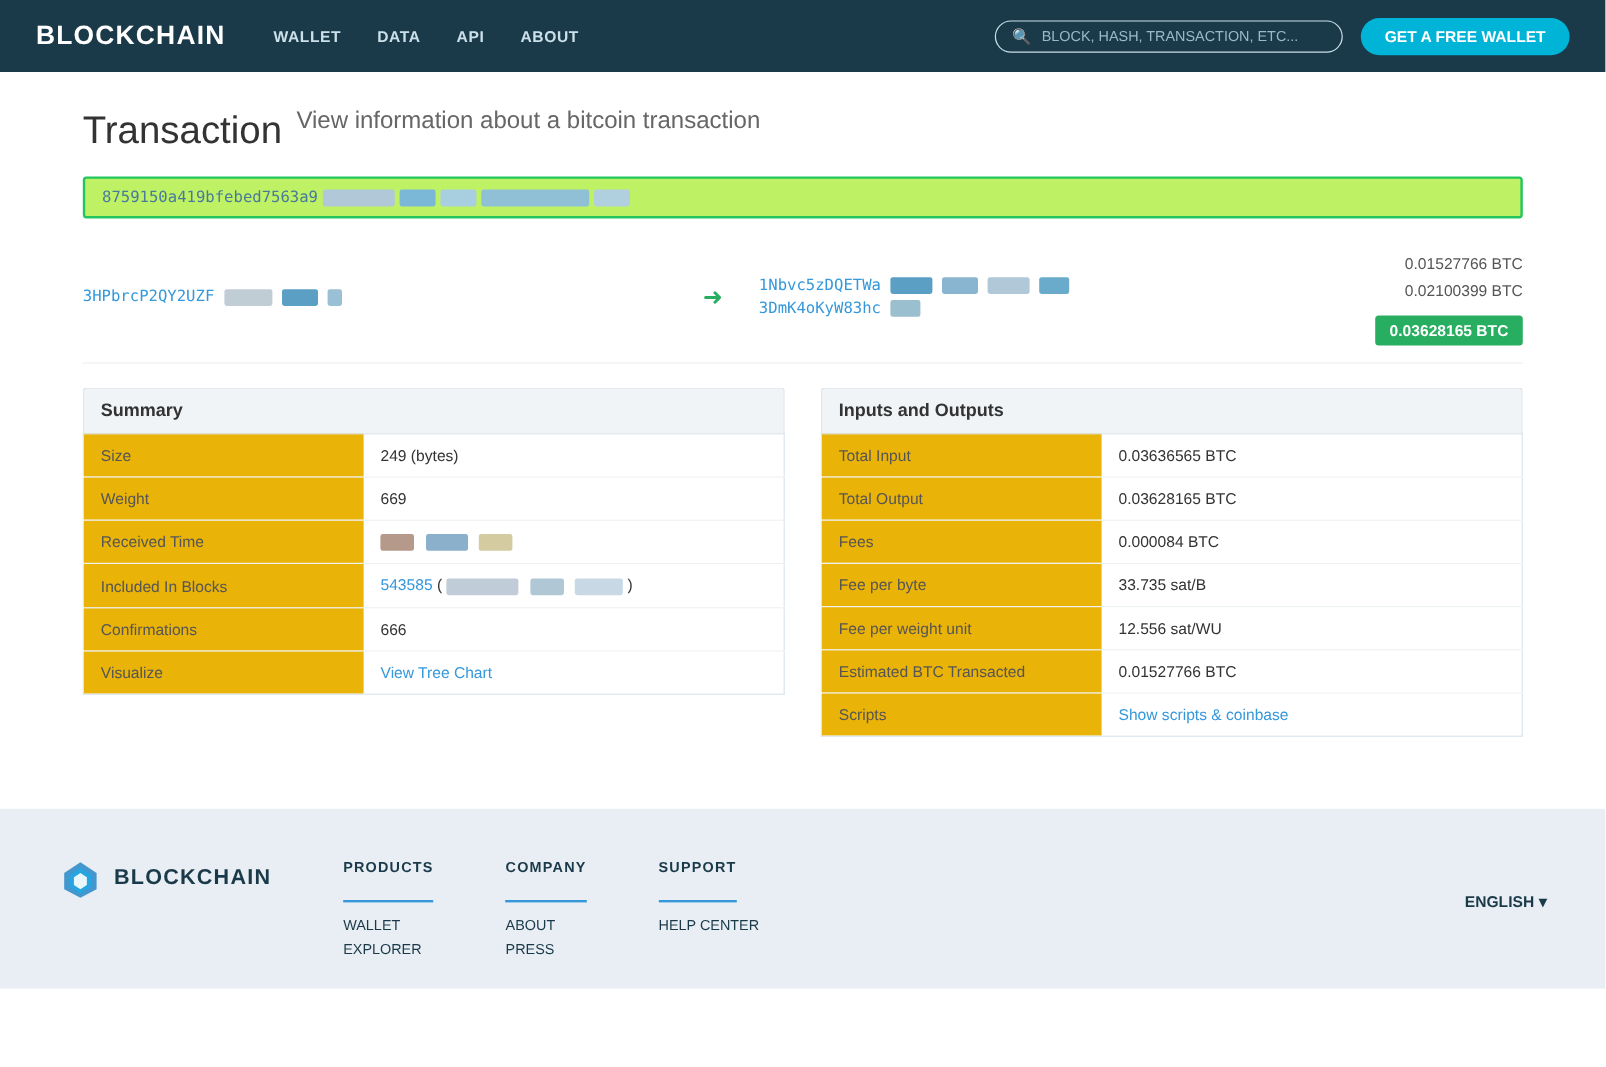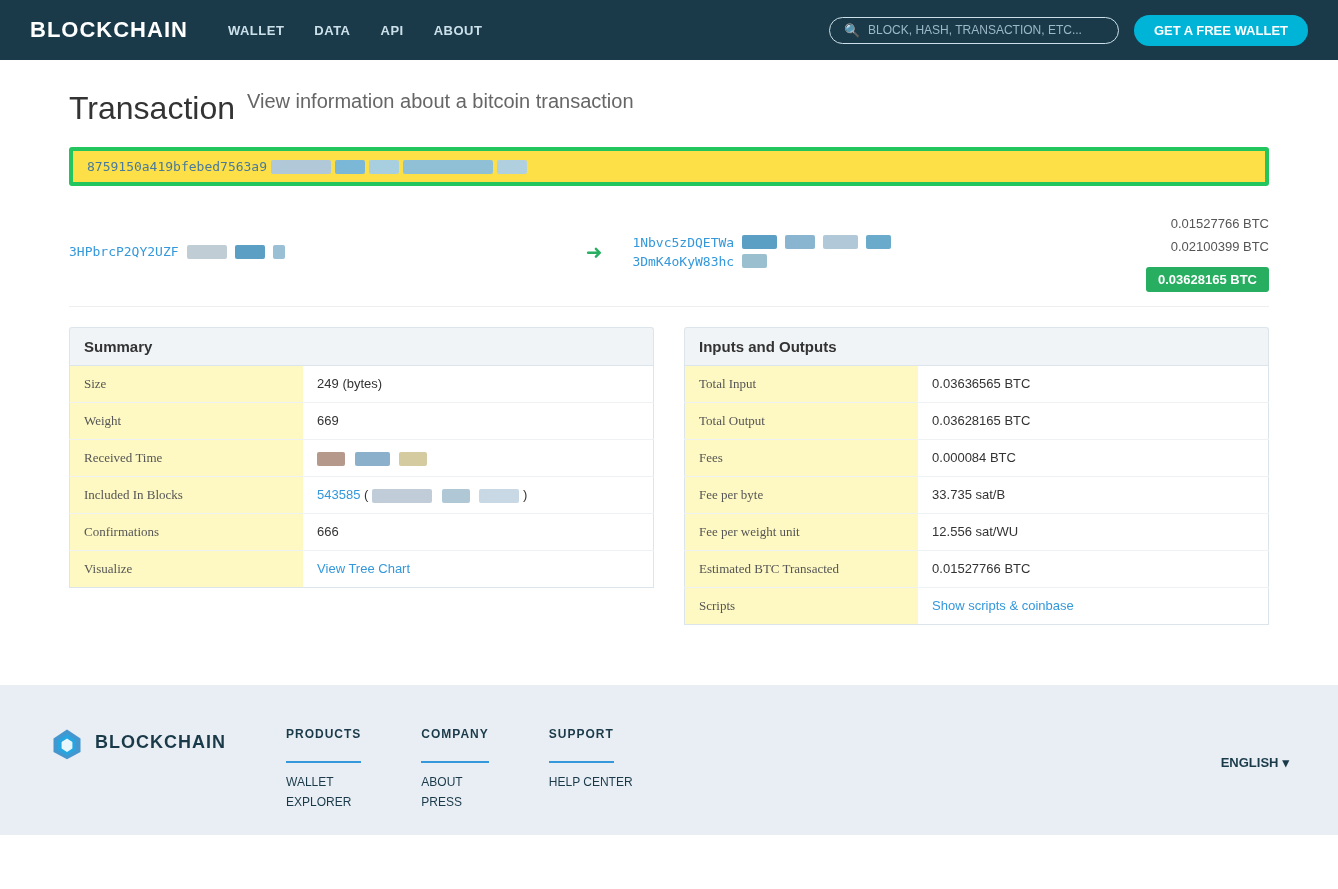--- a/index.html
+++ b/index.html
@@ -81,22 +81,22 @@
       color: #333;
     }
     .page-subtitle {
       font-size: 20px;
       color: #666;
       font-weight: 300;
     }
 
     
     .tx-hash-bar {
-      background: #fde047;
-      border: 4px solid #22c55e;
+      background: #bef264;
+      border: 2px solid #22c55e;
       border-radius: 3px;
       padding: 8px 14px;
       margin-bottom: 12px;
       display: flex;
       align-items: center;
       gap: 4px;
       font-size: 13px;
       color: #4a7a9b;
       font-family: monospace;
     }
@@ -200,22 +200,21 @@
     }
     .info-table tr:last-child { border-bottom: none; }
     .info-table td {
       padding: 10px 14px;
       font-size: 13px;
       vertical-align: middle;
     }
     .info-table td:first-child {
       color: #555;
       width: 40%;
-      background: #fef9c3;
-      font-family: Liberation Serif, serif;
+      background: #eab308;
     }
     .info-table td:last-child {
       color: #333;
     }
     .link-blue {
       color: #3498db;
       text-decoration: none;
       cursor: pointer;
     }
 

